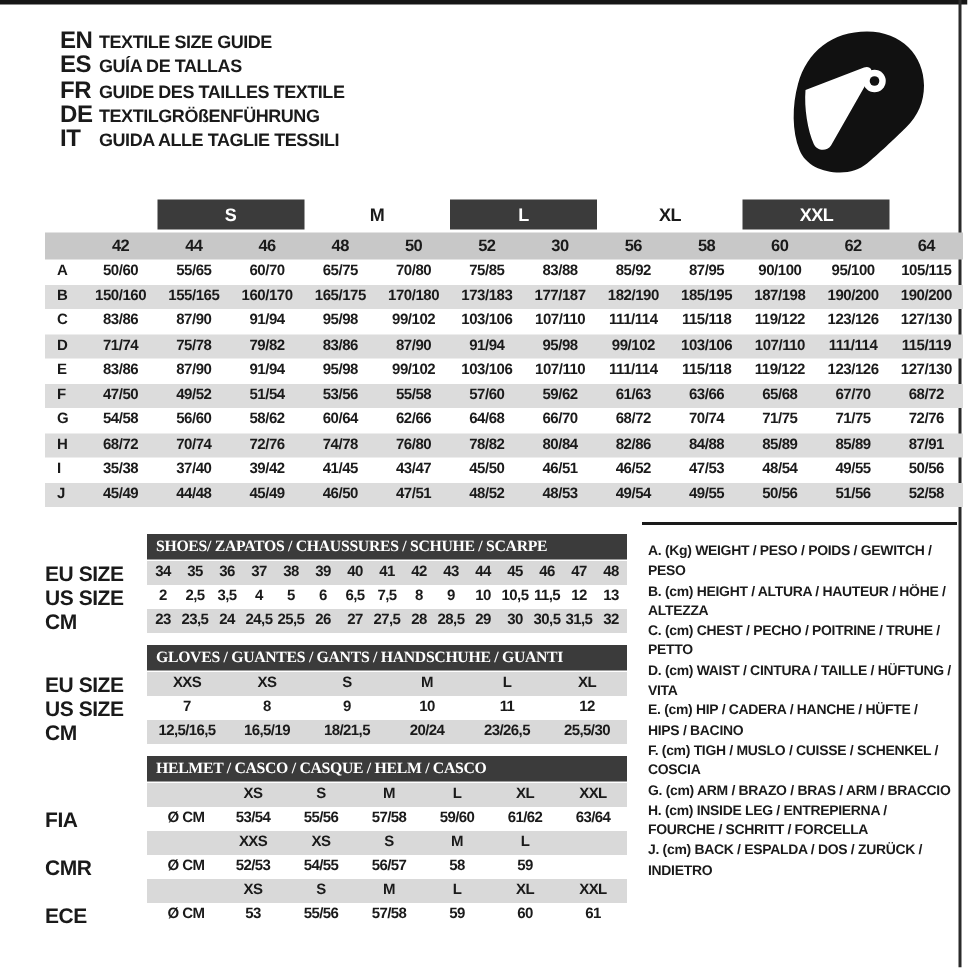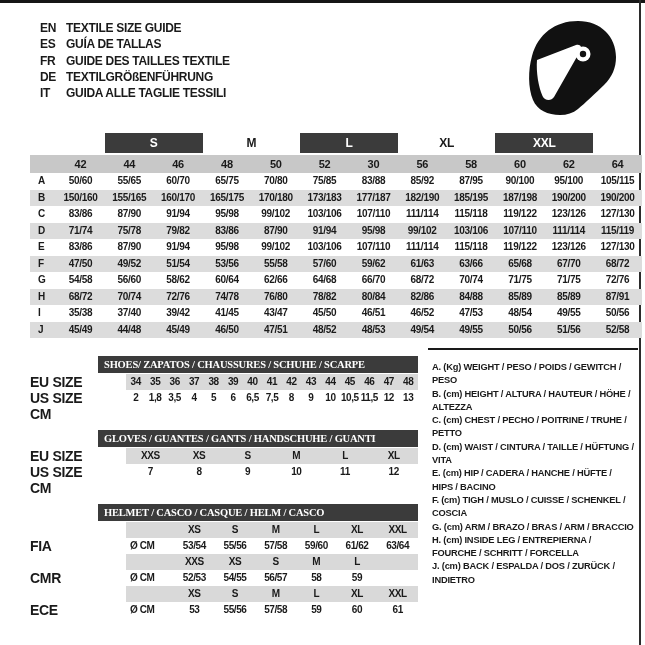--- a/index.html
+++ b/index.html
@@ -4,21 +4,21 @@
 <style>
   * { margin:0; padding:0; box-sizing:border-box; }
   body { font-family:"Liberation Sans","DejaVu Sans",sans-serif; background:#fff; }
   .page { position:relative; width:645px; height:645px; background:#fff; overflow:hidden; color:#1a1a1a; }
   .top-line { position:absolute; left:0; top:0; width:645px; height:3px; background:#161616; }
   .page-line { position:absolute; left:639px; top:0; width:2px; height:645px; background:#2b2b2b; }
 
   
   .lang-block { position:absolute; left:40px; top:20px; }
   .lang-row { display:flex; height:16.3px; align-items:center; }
-  .lang-code { width:26px; font-size:12px; font-weight:bold; letter-spacing:-0.3px; }
+  .lang-code { width:26px; font-size:16px; font-weight:bold; letter-spacing:-0.3px; }
   .lang-text { font-size:12px; font-weight:bold; letter-spacing:-0.3px; }
   .helmet-icon { position:absolute; left:518px; top:18px; }
 
   
   .main-table { position:absolute; left:30px; top:133px; width:612px; }
   .size-row, .num-row, .trow { display:grid; grid-template-columns:26px repeat(12,1fr); }
   .size-row { height:20px; margin-bottom:2px; }
   .size-band { font-size:12px; font-weight:bold; text-align:center; line-height:20px; letter-spacing:-0.3px; }
   .size-band.dark { background:#3b3b3b; color:#fff; }
   .num-row { height:18px; background:#c8c8c8; }
@@ -28,27 +28,27 @@
   .cell { font-size:10px; font-weight:bold; text-align:center; line-height:16.5px; letter-spacing:-0.3px; white-space:nowrap; overflow:visible; }
   .cell.letter { text-align:left; padding-left:8px; }
 
   
   .left-tables { position:absolute; left:30px; top:356px; width:388px; }
   .subtable { margin-bottom:8px; }
   .srow { display:grid; grid-template-columns:68px 1fr; }
   .slabel { font-size:14px; font-weight:bold; letter-spacing:-0.3px; line-height:16px; }
   .sheader { height:17px; background:#3b3b3b; color:#fff; font-size:10.5px; font-weight:bold; letter-spacing:-0.2px; line-height:17px; padding-left:6px; white-space:nowrap;font-family:Liberation Serif, serif; }
   .hdr-row { margin-bottom:1px; }
-  .scontent { display:grid; height:16px;margin-left:28px; }
+  .scontent { display:grid; height:16px; }
   .scontent.shaded { background:#d9d9d9; }
   .c15 { grid-template-columns:repeat(15,1fr); }
   .c6 { grid-template-columns:repeat(6,1fr); }
   .c6u { grid-template-columns:48px repeat(6,1fr); }
   .scell { font-size:10px; font-weight:bold; text-align:center; line-height:16px; letter-spacing:-0.4px; white-space:nowrap; }
-  .scell.unit { text-align:left; padding-left:4px; }
+  .scell.unit { text-align:center; padding-left:4px; }
 
   
   .legend { position:absolute; left:428px; top:348px; width:210px; border-top:2px solid #1a1a1a; padding:11px 4px 0 4px; }
   .legend-line { font-size:9.3px; font-weight:bold; letter-spacing:-0.2px; line-height:13.3px; }
 </style>
 </head>
 <body>
 
 <div class="page">
   <div class="top-line"></div>
@@ -285,38 +285,55 @@
               <div class="scell">45</div>
               <div class="scell">46</div>
               <div class="scell">47</div>
               <div class="scell">48</div>
             </div>
           </div>
           <div class="srow">
             <div class="slabel">US SIZE</div>
             <div class="scontent c15">
               <div class="scell">2</div>
-              <div class="scell">1,8</div>
+              <div class="scell">2,5</div>
               <div class="scell">3,5</div>
               <div class="scell">4</div>
               <div class="scell">5</div>
               <div class="scell">6</div>
               <div class="scell">6,5</div>
               <div class="scell">7,5</div>
               <div class="scell">8</div>
               <div class="scell">9</div>
               <div class="scell">10</div>
               <div class="scell">10,5</div>
               <div class="scell">11,5</div>
               <div class="scell">12</div>
               <div class="scell">13</div>
             </div>
           </div>
           <div class="srow">
             <div class="slabel">CM</div>
+            <div class="scontent c15 shaded">
+              <div class="scell">23</div>
+              <div class="scell">23,5</div>
+              <div class="scell">24</div>
+              <div class="scell">24,5</div>
+              <div class="scell">25,5</div>
+              <div class="scell">26</div>
+              <div class="scell">27</div>
+              <div class="scell">27,5</div>
+              <div class="scell">28</div>
+              <div class="scell">28,5</div>
+              <div class="scell">29</div>
+              <div class="scell">30</div>
+              <div class="scell">30,5</div>
+              <div class="scell">31,5</div>
+              <div class="scell">32</div>
+            </div>
           </div>
         </div>
     </div>
 
     <div class="subtable">
       <div class="srow hdr-row">
         <div class="slabel"></div>
         <div class="sheader">GLOVES / GUANTES / GANTS / HANDSCHUHE / GUANTI</div>
       </div>
       <div id="gloves-rows">
@@ -337,20 +354,28 @@
               <div class="scell">7</div>
               <div class="scell">8</div>
               <div class="scell">9</div>
               <div class="scell">10</div>
               <div class="scell">11</div>
               <div class="scell">12</div>
             </div>
           </div>
           <div class="srow">
             <div class="slabel">CM</div>
+            <div class="scontent c6 shaded">
+              <div class="scell">12,5/16,5</div>
+              <div class="scell">16,5/19</div>
+              <div class="scell">18/21,5</div>
+              <div class="scell">20/24</div>
+              <div class="scell">23/26,5</div>
+              <div class="scell">25,5/30</div>
+            </div>
           </div>
         </div>
     </div>
 
     <div class="subtable">
       <div class="srow hdr-row">
         <div class="slabel"></div>
         <div class="sheader">HELMET / CASCO / CASQUE / HELM / CASCO</div>
       </div>
       <div id="helmet-rows">

